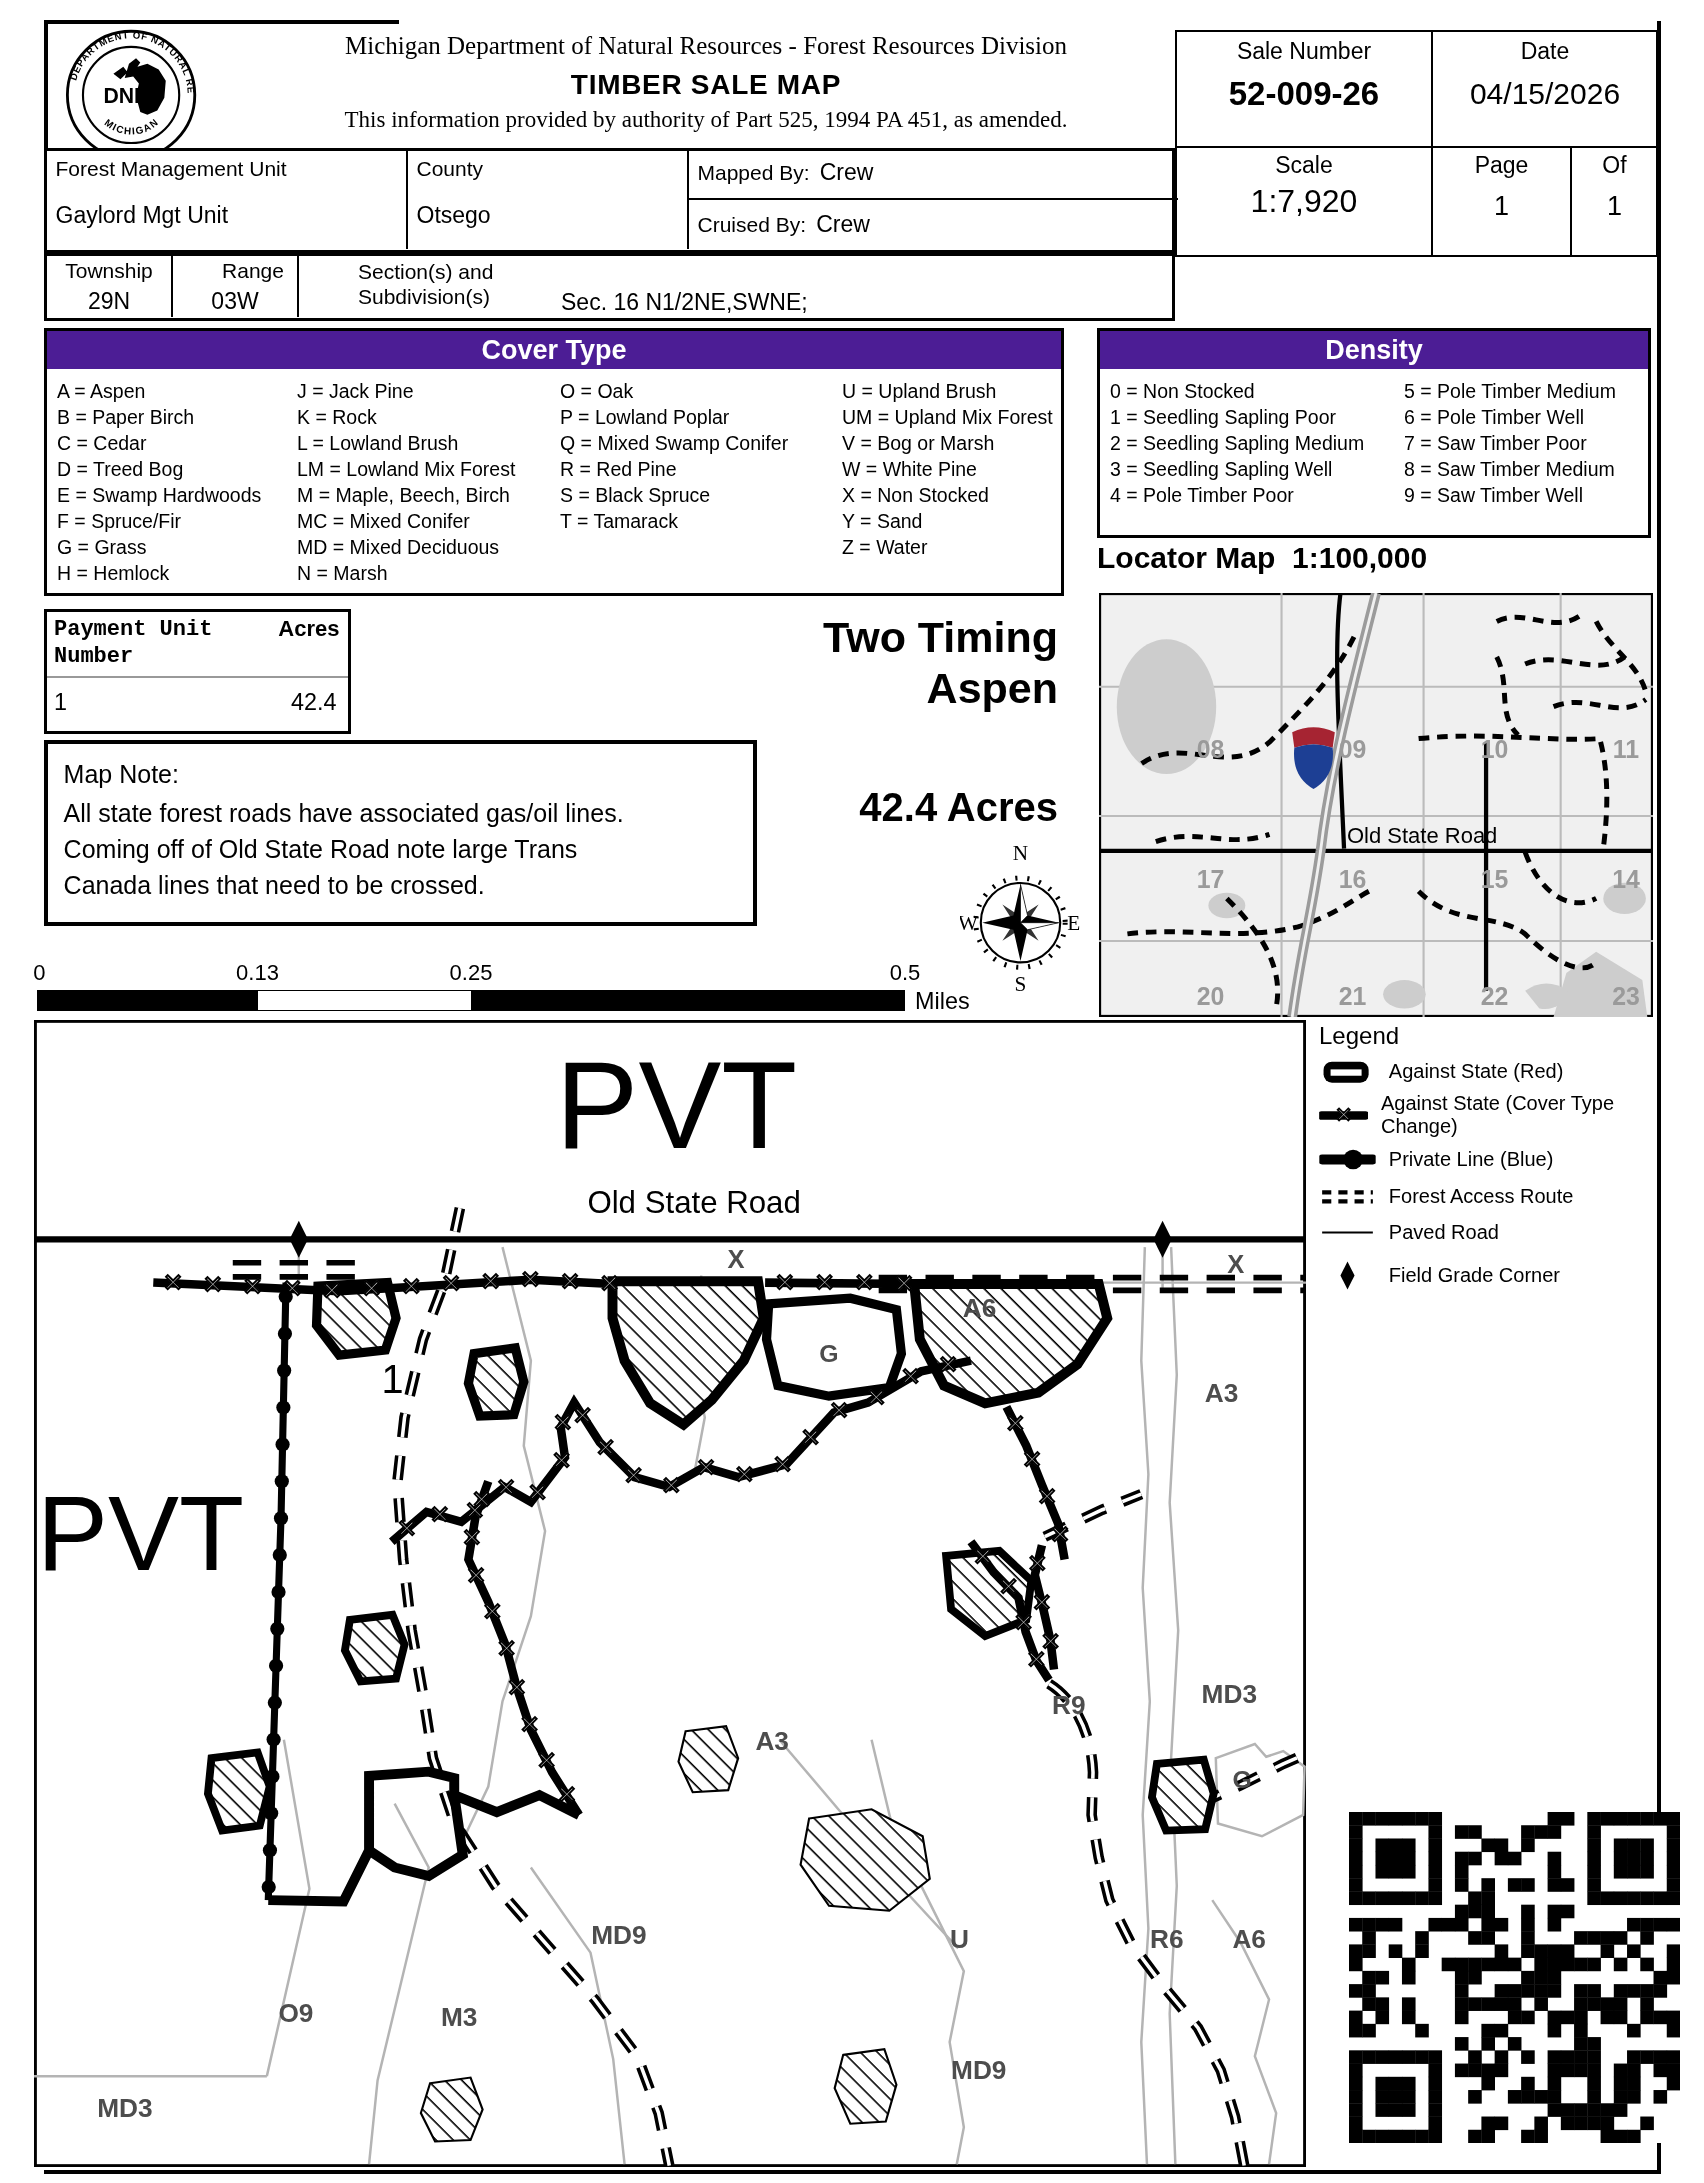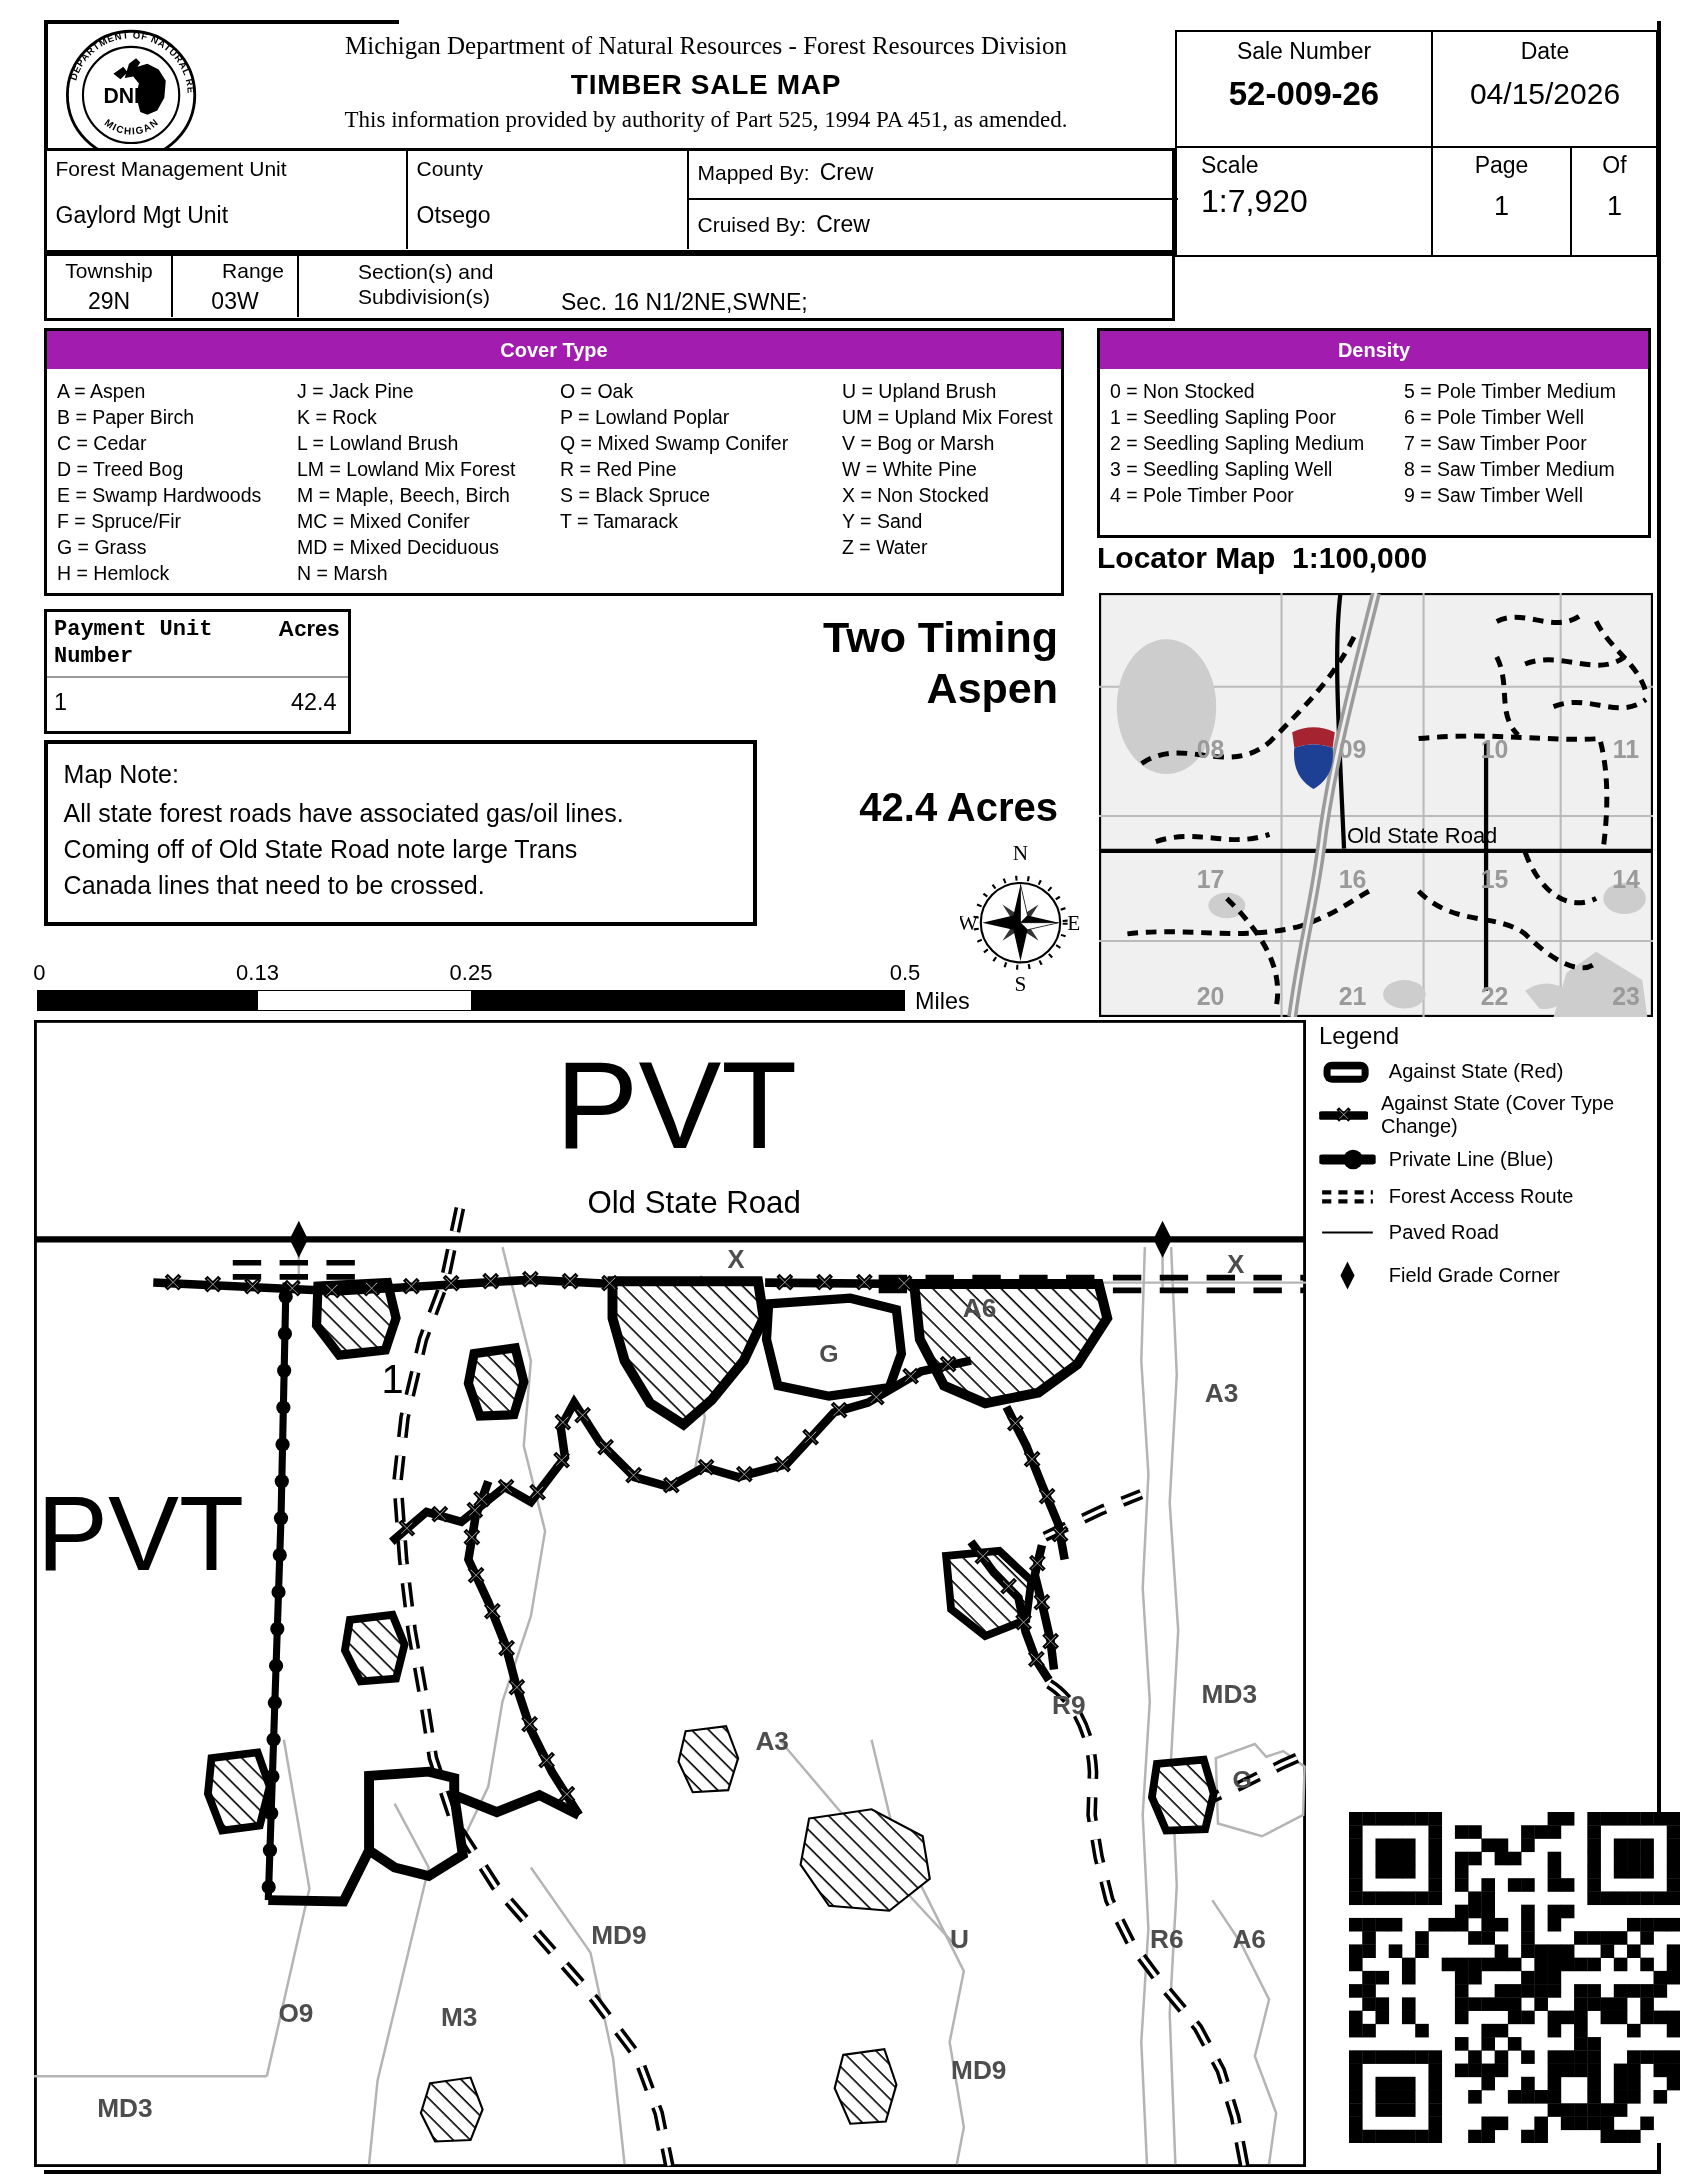--- a/index.html
+++ b/index.html
@@ -3,21 +3,21 @@
 <meta charset="utf-8">
 <style>
   html,body{margin:0;padding:0;background:#fff;}
   body{width:1704px;height:2183px;position:relative;font-family:"Liberation Sans",sans-serif;color:#000;}
   .abs{position:absolute;}
   .box{position:absolute;border:2.8px solid #000;box-sizing:border-box;background:#fff;}
   .serif{font-family:"Liberation Serif",serif;}
   .hdrTitle{font-weight:bold;letter-spacing:0.7px;}
   .cellLabel{font-size:21px;}
   .cellValue{font-size:23px;}
-  .blackbar{background:#a21caf;color:#fff;font-weight:bold;font-size:20px;text-align:center;}
+  .blackbar{background:#4c1d95;color:#fff;font-weight:bold;font-size:27px;text-align:center;}
   .codecol div{font-size:19.5px;line-height:26px;white-space:nowrap;}
   svg text{font-family:"Liberation Sans",sans-serif;}
   .serifsvg{font-family:"Liberation Serif",serif;}
 </style>
 </head>
 <body>
 
 <div class="abs" style="left:1657px;top:21px;width:4.3px;height:2153px;background:#000;"></div>
 <div class="abs" style="left:44px;top:2170px;width:1617px;height:4.3px;background:#000;"></div>
 <div class="abs" style="left:44px;top:20px;width:355px;height:3.6px;background:#000;"></div>
@@ -42,21 +42,21 @@
 
 <div class="box" style="left:1175px;top:30px;width:483px;height:227px;">
   <div class="abs" style="left:0;top:0;width:256px;height:116px;border-right:2.8px solid #000;border-bottom:2.8px solid #000;box-sizing:border-box;text-align:center;">
     <div class="cellLabel" style="margin-top:5.7px;font-size:23px;">Sale Number</div>
     <div style="font-size:33px;font-weight:bold;margin-top:10px;">52-009-26</div>
   </div>
   <div class="abs" style="left:256px;top:0;width:224px;height:116px;border-bottom:2.8px solid #000;box-sizing:border-box;text-align:center;">
     <div class="cellLabel" style="margin-top:5.7px;font-size:23px;">Date</div>
     <div style="font-size:30px;margin-top:12.8px;">04/15/2026</div>
   </div>
-  <div class="abs" style="left:0;top:116px;width:256px;height:109px;border-right:2.8px solid #000;box-sizing:border-box;padding-left:24px;">
+  <div class="abs" style="left:0;top:116px;width:256px;height:109px;border-right:2.8px solid #000;box-sizing:border-box;text-align:center;">
     <div class="cellLabel" style="margin-top:4.3px;font-size:23px;">Scale</div>
     <div style="font-size:32px;margin-top:4px;">1:7,920</div>
   </div>
   <div class="abs" style="left:256px;top:116px;width:139px;height:109px;border-right:2.8px solid #000;box-sizing:border-box;text-align:center;">
     <div class="cellLabel" style="margin-top:4.3px;font-size:23px;">Page</div>
     <div style="font-size:27px;margin-top:11.4px;">1</div>
   </div>
   <div class="abs" style="left:395px;top:116px;width:85px;height:109px;text-align:center;">
     <div class="cellLabel" style="margin-top:4.3px;font-size:23px;">Of</div>
     <div style="font-size:27px;margin-top:11.4px;">1</div>

